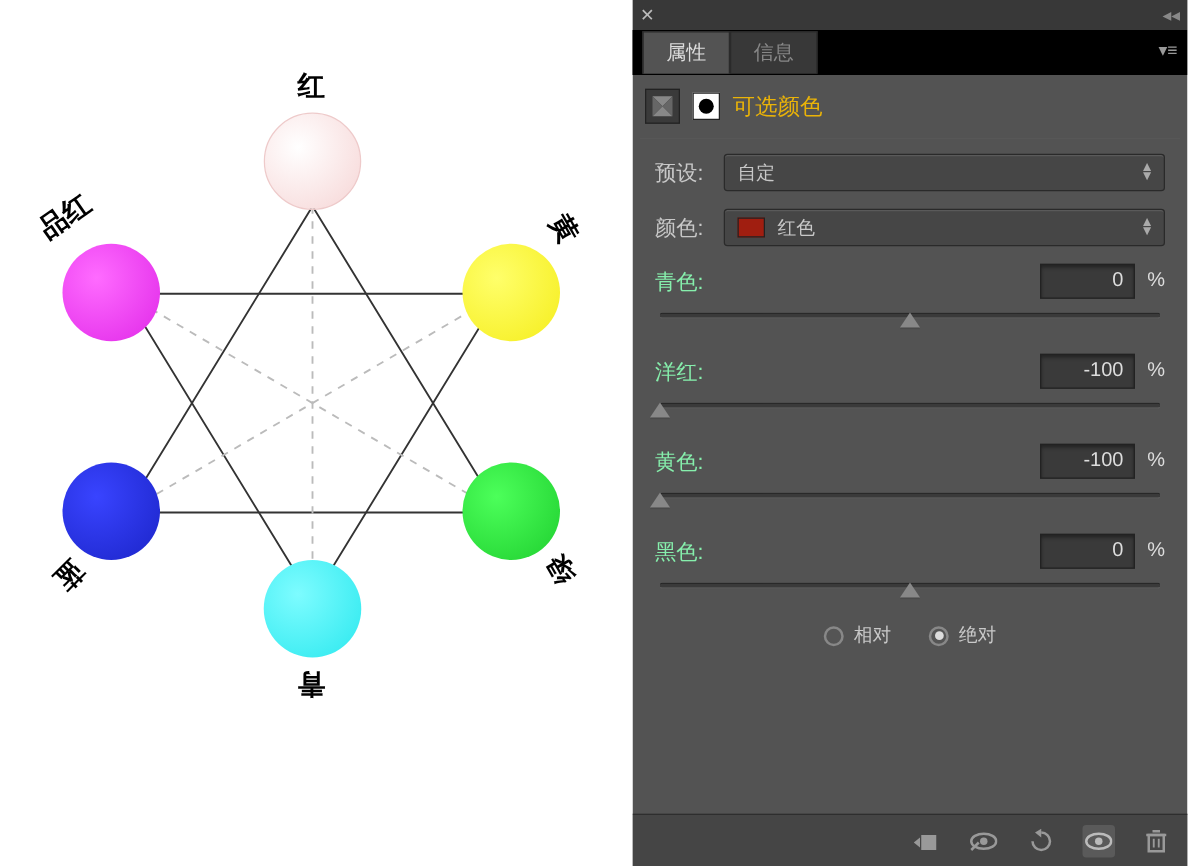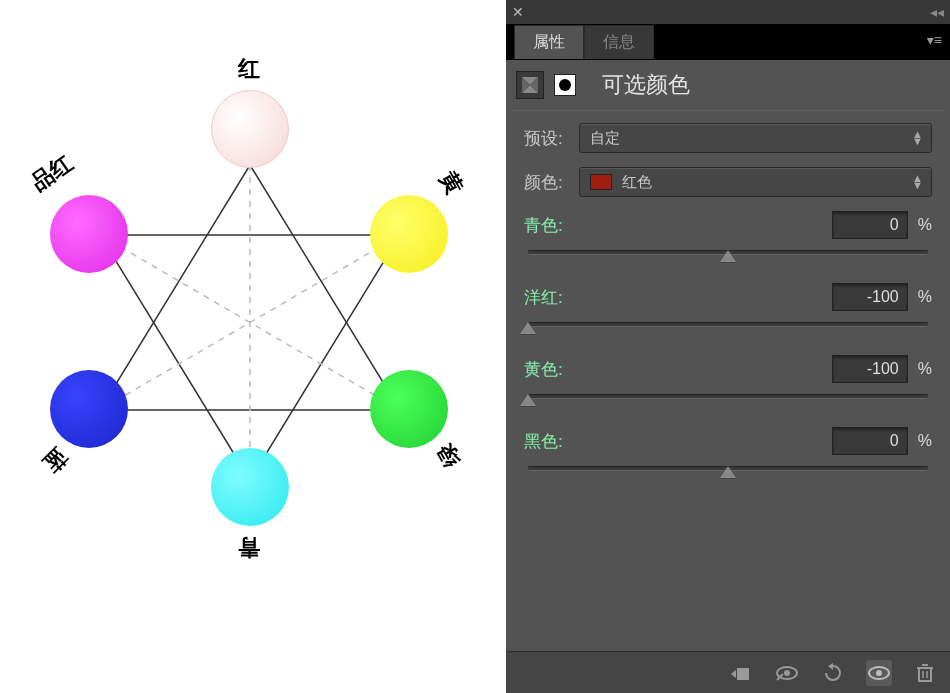--- a/index.html
+++ b/index.html
@@ -119,23 +119,22 @@
     align-items: center;
     justify-content: center;
   }
   .adj-swatch-inner {
     width: 12px;
     height: 12px;
     background: #000;
     border-radius: 50%;
   }
   .adj-title {
-    font-size: 22px;
-    color: #e5e5e5;
-    margin-left: 16px;
+    font-size: 18px;
+    color: #eab308;
   }
   .divider {
     height: 1px;
     background: #3a3a3a;
     border-bottom: 1px solid #606060;
     margin: 0 6px;
   }
   .controls {
     padding: 12px 18px 4px 18px;
   }
@@ -425,20 +424,30 @@
           <input class="slider-value" value="0" style="">
           <span class="pct">%</span>
         </div>
       </div>
       <div class="slider-track">
         <div class="track-line"></div>
         <div class="thumb" id="thumb-black" style="left: 50%;"></div>
       </div>
     </div>
 
+    <div class="method-row">
+      <div class="radio-opt">
+        <div class="radio-circle" id="radio-rel"></div>
+        <span>相对</span>
+      </div>
+      <div class="radio-opt">
+        <div class="radio-circle selected" id="radio-abs"></div>
+        <span>绝对</span>
+      </div>
+    </div>
   </div>
 
   <div class="bottom-bar">
     <div class="bicon">
       <svg width="20" height="18">
           <rect x="6" y="4" width="12" height="12" fill="#999"></rect>
           <polygon points="0,10 5,6 5,14" fill="#999"></polygon>
         </svg>
     </div>
     <div class="bicon">

